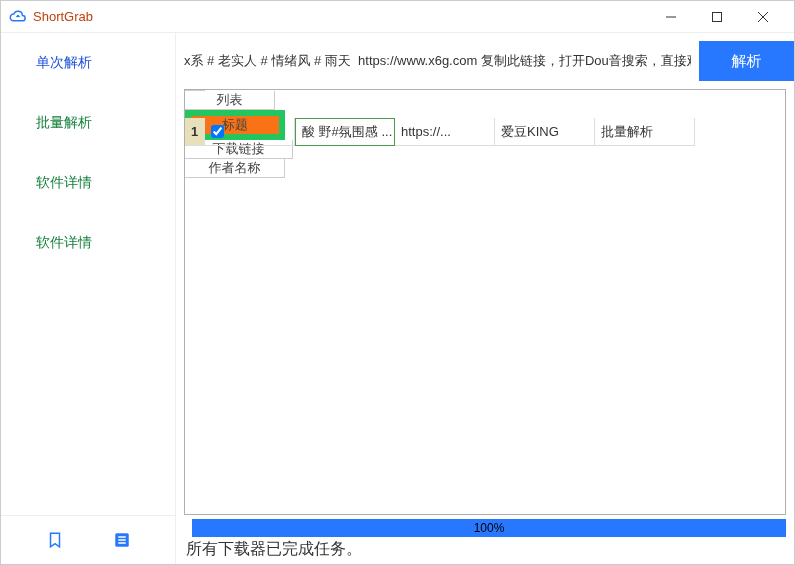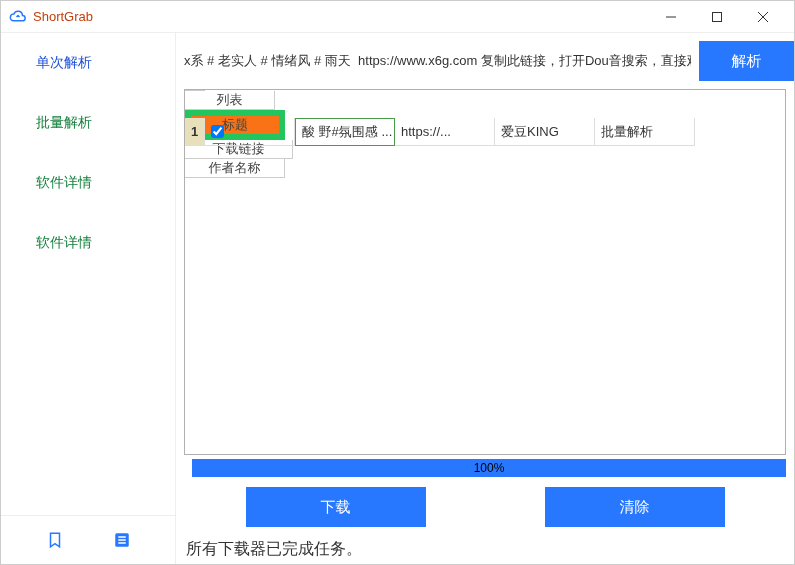--- a/index.html
+++ b/index.html
@@ -145,20 +145,16 @@
         <div class="td" style="width:100px">爱豆KING</div>
         <div class="td" style="width:100px">批量解析</div>
       </div>
     </div>
 
     <div class="progress-wrap">
       <div class="progress-bar"></div>
       <div class="progress-text">100%</div>
     </div>
 
-    <div class="actions">
-      <button class="action-btn">下载</button>
-      <button class="action-btn">清除</button>
-    </div>
 
     <div class="status-bar">所有下载器已完成任务。</div>
   </div>
 </div>
 
 </body></html>

